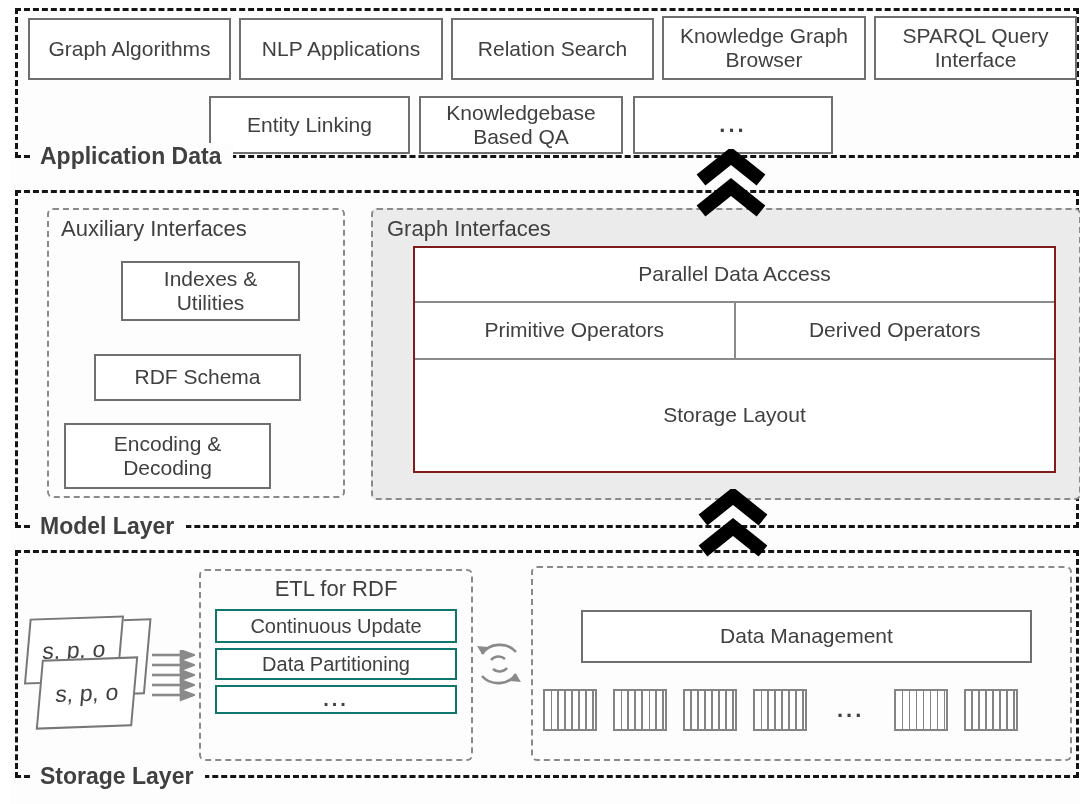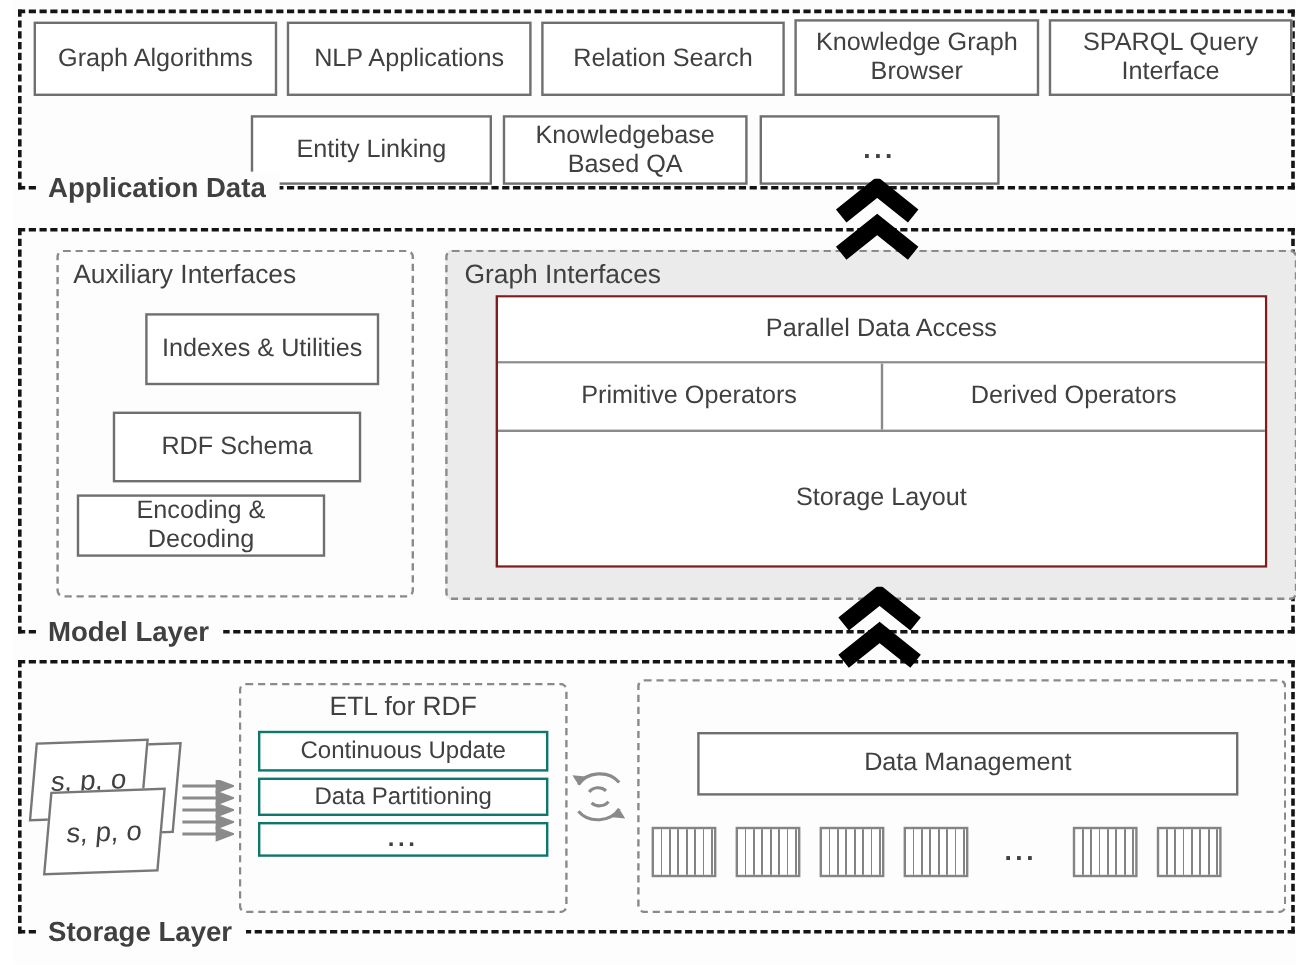--- a/index.html
+++ b/index.html
@@ -77,23 +77,23 @@
 
   <svg class="chev" style="left:683px;top:149px" width="74" height="68" viewBox="0 0 74 68">
     <path d="M7 31 L37 7 L67 31" fill="none" stroke="#000" stroke-width="14"></path>
     <path d="M7 62 L37 38 L67 62" fill="none" stroke="#000" stroke-width="14"></path>
   </svg>
 
   <section class="layer" id="layer-model">
 
     <div class="panel" style="left:29px;top:15px;width:298px;height:290px;background:#fdfdfd">
       <div class="panel-title" style="left:12px;top:6px">Auxiliary Interfaces</div>
-      <div class="box" style="left:72px;top:51px;width:195px;height:60px">Indexes &amp; Utilities</div>
-      <div class="box" style="left:45px;top:133px;width:207px;height:59px">RDF Schema</div>
-      <div class="box" style="left:15px;top:202px;width:207px;height:52px">Encoding &amp; Decoding</div>
+      <div class="box" style="left:72px;top:51px;width:179px;height:60px">Indexes &amp; Utilities</div>
+      <div class="box" style="left:45px;top:144px;width:207px;height:47px">RDF Schema</div>
+      <div class="box" style="left:15px;top:213px;width:207px;height:66px">Encoding &amp; Decoding</div>
     </div>
 
     <div class="panel" style="left:353px;top:15px;width:710px;height:292px;background:#ebebeb">
       <div class="panel-title" style="left:14px;top:6px">Graph Interfaces</div>
 
       <div id="gi-table">
         <div class="gi-row" style="height:53px">
           <div class="gi-cell">Parallel Data Access</div>
         </div>
         <div class="gi-row" style="height:55px">

